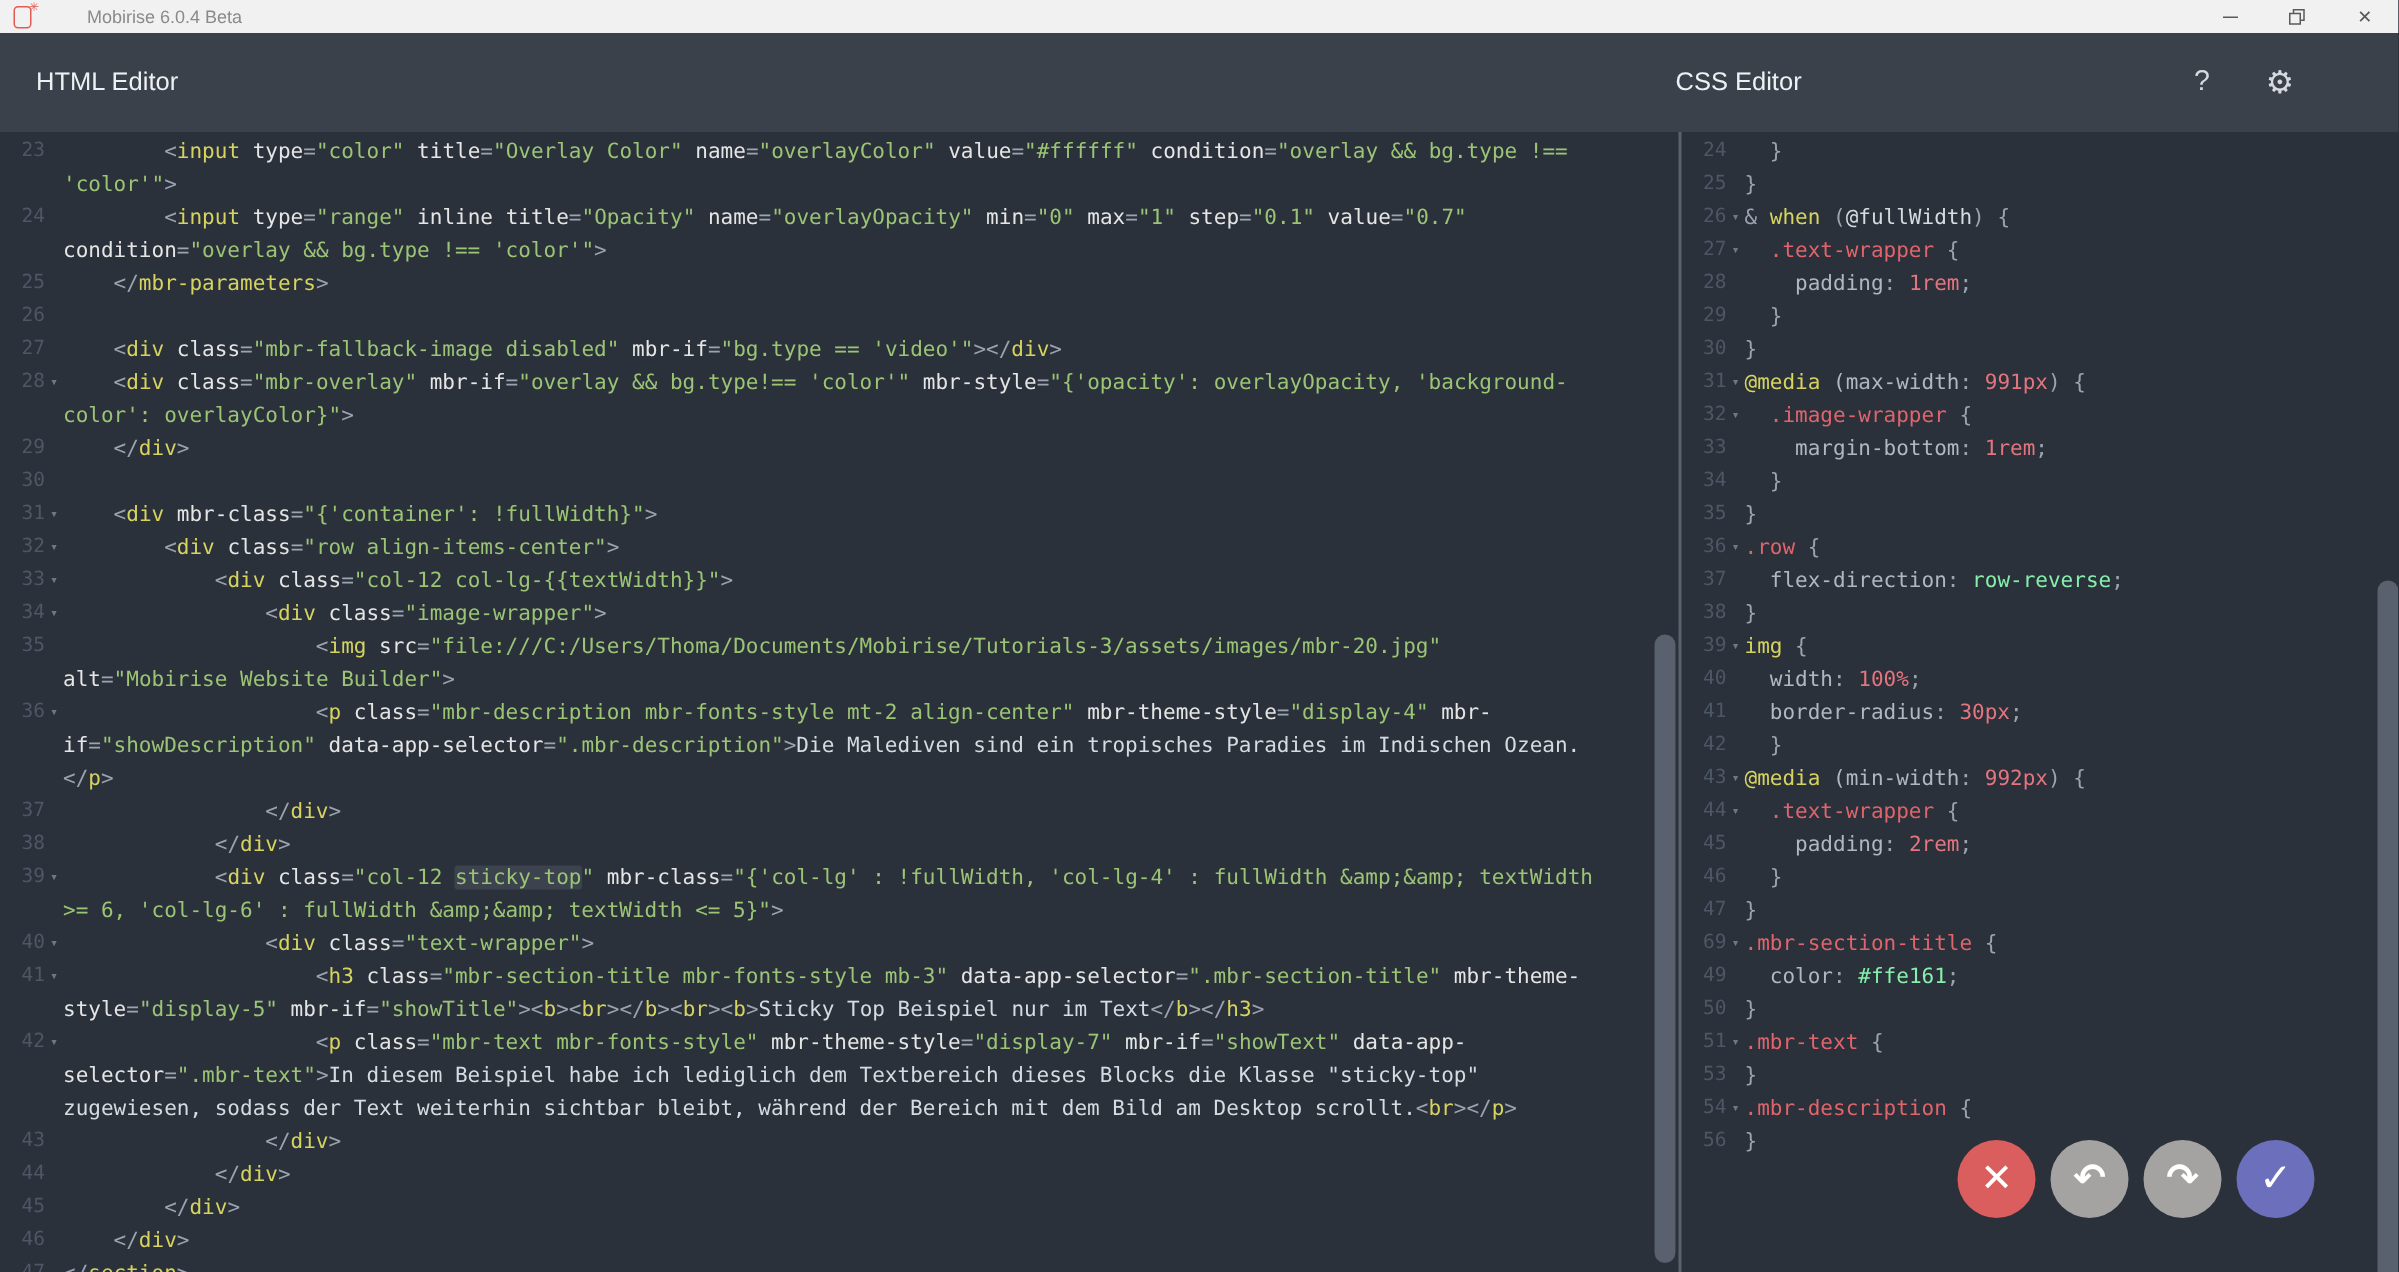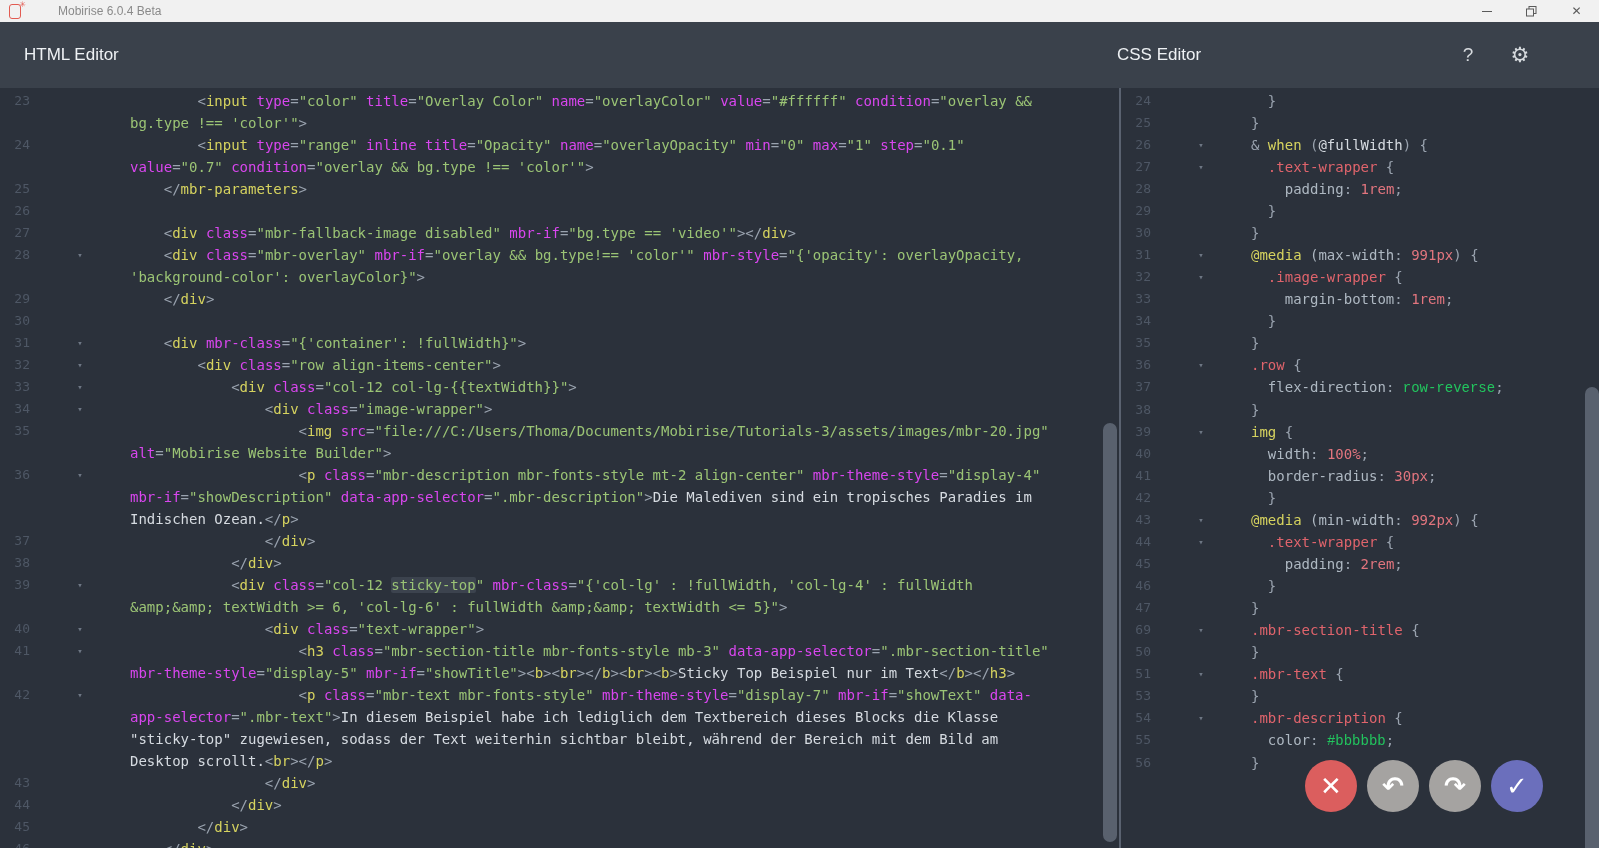--- a/index.html
+++ b/index.html
@@ -26,38 +26,38 @@
   .gear-btn{position:absolute;left:1506px;width:28px;text-align:center;color:#d6dade;font-size:21px;cursor:default;}
 
   
   .main{position:relative;height:760px;display:flex;background:#2b313b;}
   .pane{position:relative;overflow:hidden;padding-top:2px;box-sizing:border-box;}
   .pane-html{width:1119px;flex:none;}
   .divider{width:2px;background:#5a6270;flex:none;}
   .pane-css{flex:1;}
 
   .code-row{display:flex;font-family:"DejaVu Sans Mono","Liberation Mono",monospace;
-    font-size:14px;line-height:22px;min-height:22px;gap:44px;}
+    font-size:14px;line-height:22px;min-height:22px;}
   .ln{width:22px;flex:none;text-align:right;color:#4e5765;font-size:13px;padding-left:8px;}
   .fold{width:12px;flex:none;text-align:center;color:#6e7784;font-size:9px;line-height:22px;}
   .code{flex:1;white-space:pre-wrap;word-break:break-word;color:#d6dbe1;}
   .pane-html .code{padding-right:55px;}
   .pane-css .code{padding-right:30px;}
 
   .tk-p{color:#9aa3af;}
   .tk-t{color:#d6d35f;}
-  .tk-a{color:#d946ef;text-align:center;}
+  .tk-a{color:#e5e5e5;text-align:center;}
   .tk-s{color:#9bc475;}
   .tk-x{color:#d6dbe1;}
   .tk-h{color:#9bc475;background:#3c434e;border-radius:2px;}
   .tk-k{color:#d6d35f;}
   .tk-sel{color:#e0646c;}
   .tk-pr{color:#aeb8c2;}
   .tk-n{color:#e2757e;}
-  .tk-vs{color:#22c55e;font-family:Liberation Mono, monospace;}
+  .tk-vs{color:#86efac;}
 
   
   .scroll-thumb{position:absolute;width:14px;border-radius:7px;background:#59616e;}
   .thumb-html{right:2px;top:335px;bottom:6px;}
   .thumb-css{right:0;top:299px;bottom:-8px;}
 
   
   .action-bar{position:absolute;right:56px;bottom:36px;display:flex;gap:10px;}
   .act-btn{width:52px;height:52px;border-radius:50%;display:flex;align-items:center;justify-content:center;cursor:default;}
   .act-icon{color:#ffffff;font-size:26px;line-height:1;font-weight:bold;font-family:"DejaVu Sans",sans-serif;}
@@ -344,43 +344,43 @@
           <span class="ln">47</span>
           <span class="fold"></span>
           <span class="code"><span class="tk-p">}</span></span>
         </div>
         <div class="code-row">
           <span class="ln">69</span>
           <span class="fold">▾</span>
           <span class="code"><span class="tk-sel">.mbr-section-title</span><span class="tk-p"> {</span></span>
         </div>
         <div class="code-row">
+          <span class="ln">49</span>
+          <span class="fold"></span>
+          <span class="code"><span class="tk-pr">  color</span><span class="tk-p">: </span><span class="tk-vs">#ffe161</span><span class="tk-p">;</span></span>
+        </div>
+        <div class="code-row">
           <span class="ln">50</span>
           <span class="fold"></span>
           <span class="code"><span class="tk-p">}</span></span>
         </div>
         <div class="code-row">
           <span class="ln">51</span>
           <span class="fold">▾</span>
           <span class="code"><span class="tk-sel">.mbr-text</span><span class="tk-p"> {</span></span>
         </div>
         <div class="code-row">
           <span class="ln">53</span>
           <span class="fold"></span>
           <span class="code"><span class="tk-p">}</span></span>
         </div>
         <div class="code-row">
           <span class="ln">54</span>
           <span class="fold">▾</span>
           <span class="code"><span class="tk-sel">.mbr-description</span><span class="tk-p"> {</span></span>
-        </div>
-        <div class="code-row">
-          <span class="ln">55</span>
-          <span class="fold"></span>
-          <span class="code"><span class="tk-pr">  color</span><span class="tk-p">: </span><span class="tk-vs">#bbbbbb</span><span class="tk-p">;</span></span>
         </div>
         <div class="code-row">
           <span class="ln">56</span>
           <span class="fold"></span>
           <span class="code"><span class="tk-p">}</span></span>
         </div>
       </div>
     <div class="scroll-thumb thumb-css"></div>
   </div>
   <div class="action-bar" id="action-bar">

